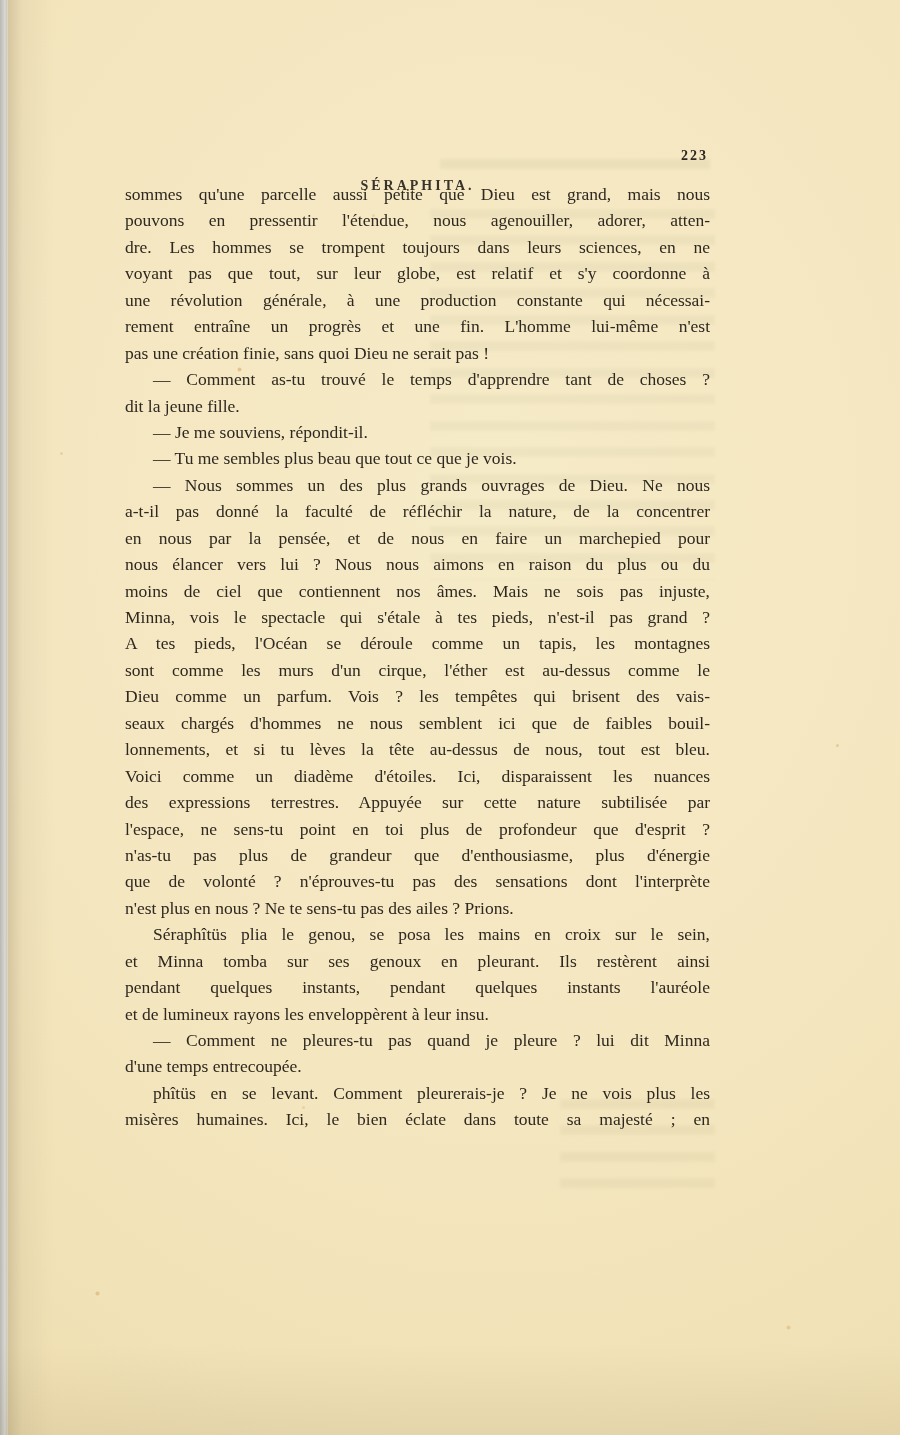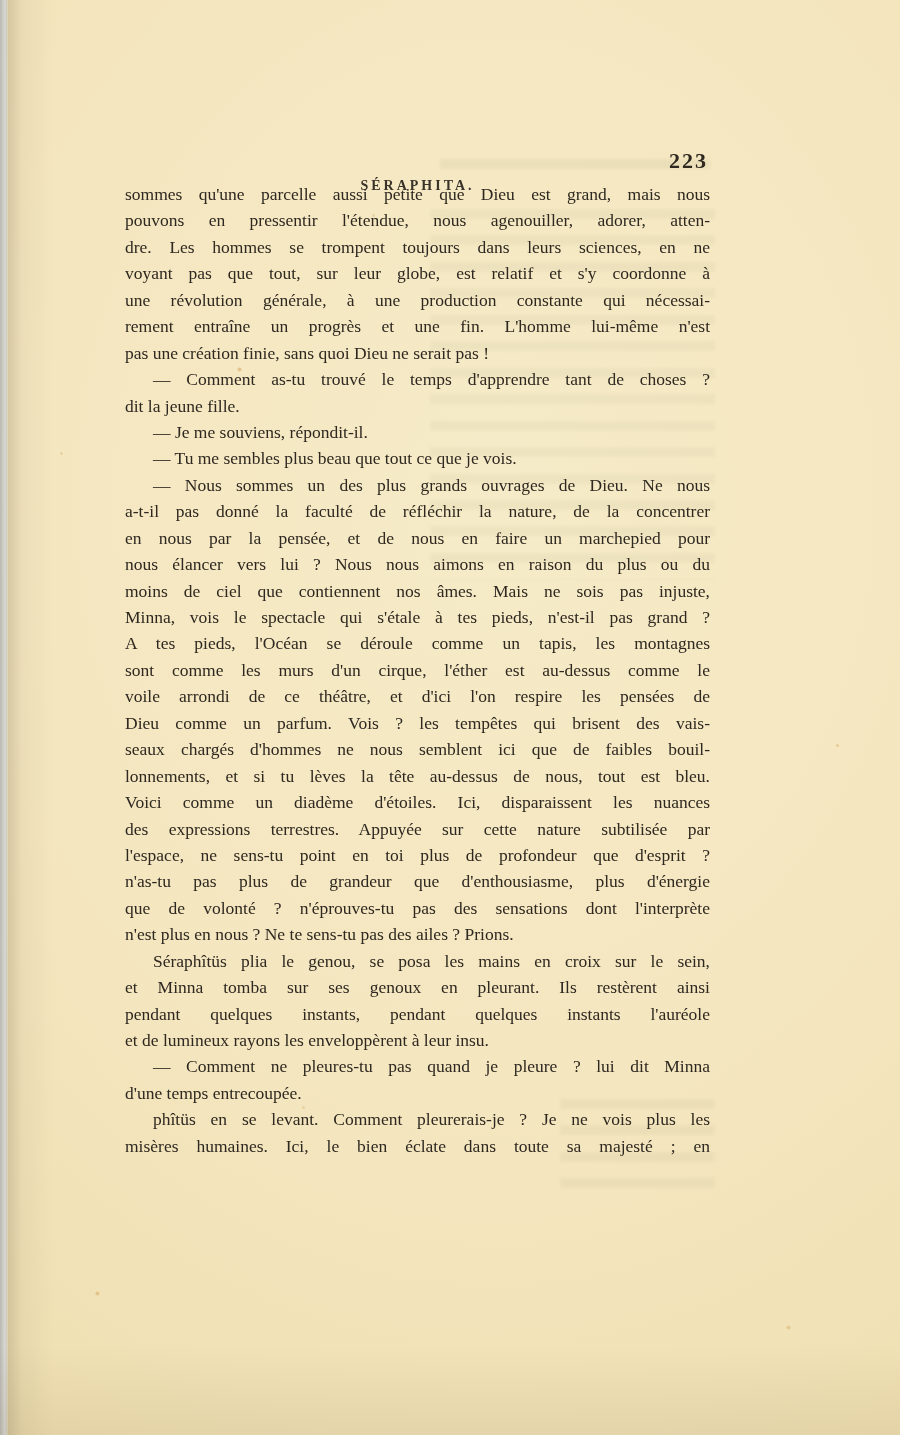--- a/index.html
+++ b/index.html
@@ -82,21 +82,21 @@
     font-weight: 700;
     letter-spacing: 3px;
     color: #39332a;
     white-space: nowrap;
     margin-top: 12px;
   }
   .page-number {
     position: absolute;
     right: 2px;
     top: -4px;
-    font-size: 22px;
+    font-size: 14px;
     font-weight: 700;
     letter-spacing: 2px;
     color: #2e2820;
   }
   .page-body {
     margin-top: 1px;
     font-size: 17.5px;
     line-height: 26.45px;
   }
   .para { margin: 0; }
@@ -151,21 +151,20 @@
         </div>
         <div class="para indent">
           <div class="line">— Nous sommes un des plus grands ouvrages de Dieu. Ne nous</div>
           <div class="line">a-t-il pas donné la faculté de réfléchir la nature, de la concentrer</div>
           <div class="line">en nous par la pensée, et de nous en faire un marchepied pour</div>
           <div class="line">nous élancer vers lui ? Nous nous aimons en raison du plus ou du</div>
           <div class="line">moins de ciel que contiennent nos âmes. Mais ne sois pas injuste,</div>
           <div class="line">Minna, vois le spectacle qui s'étale à tes pieds, n'est-il pas grand ?</div>
           <div class="line">A tes pieds, l'Océan se déroule comme un tapis, les montagnes</div>
           <div class="line">sont comme les murs d'un cirque, l'éther est au-dessus comme le</div>
-          <div class="line">voile arrondi de ce théâtre, et d'ici l'on respire les pensées de</div>
           <div class="line">Dieu comme un parfum. Vois ? les tempêtes qui brisent des vais-</div>
           <div class="line">seaux chargés d'hommes ne nous semblent ici que de faibles bouil-</div>
           <div class="line">lonnements, et si tu lèves la tête au-dessus de nous, tout est bleu.</div>
           <div class="line">Voici comme un diadème d'étoiles. Ici, disparaissent les nuances</div>
           <div class="line">des expressions terrestres. Appuyée sur cette nature subtilisée par</div>
           <div class="line">l'espace, ne sens-tu point en toi plus de profondeur que d'esprit ?</div>
           <div class="line">n'as-tu pas plus de grandeur que d'enthousiasme, plus d'énergie</div>
           <div class="line">que de volonté ? n'éprouves-tu pas des sensations dont l'interprète</div>
           <div class="line last">n'est plus en nous ? Ne te sens-tu pas des ailes ? Prions.</div>
         </div>

